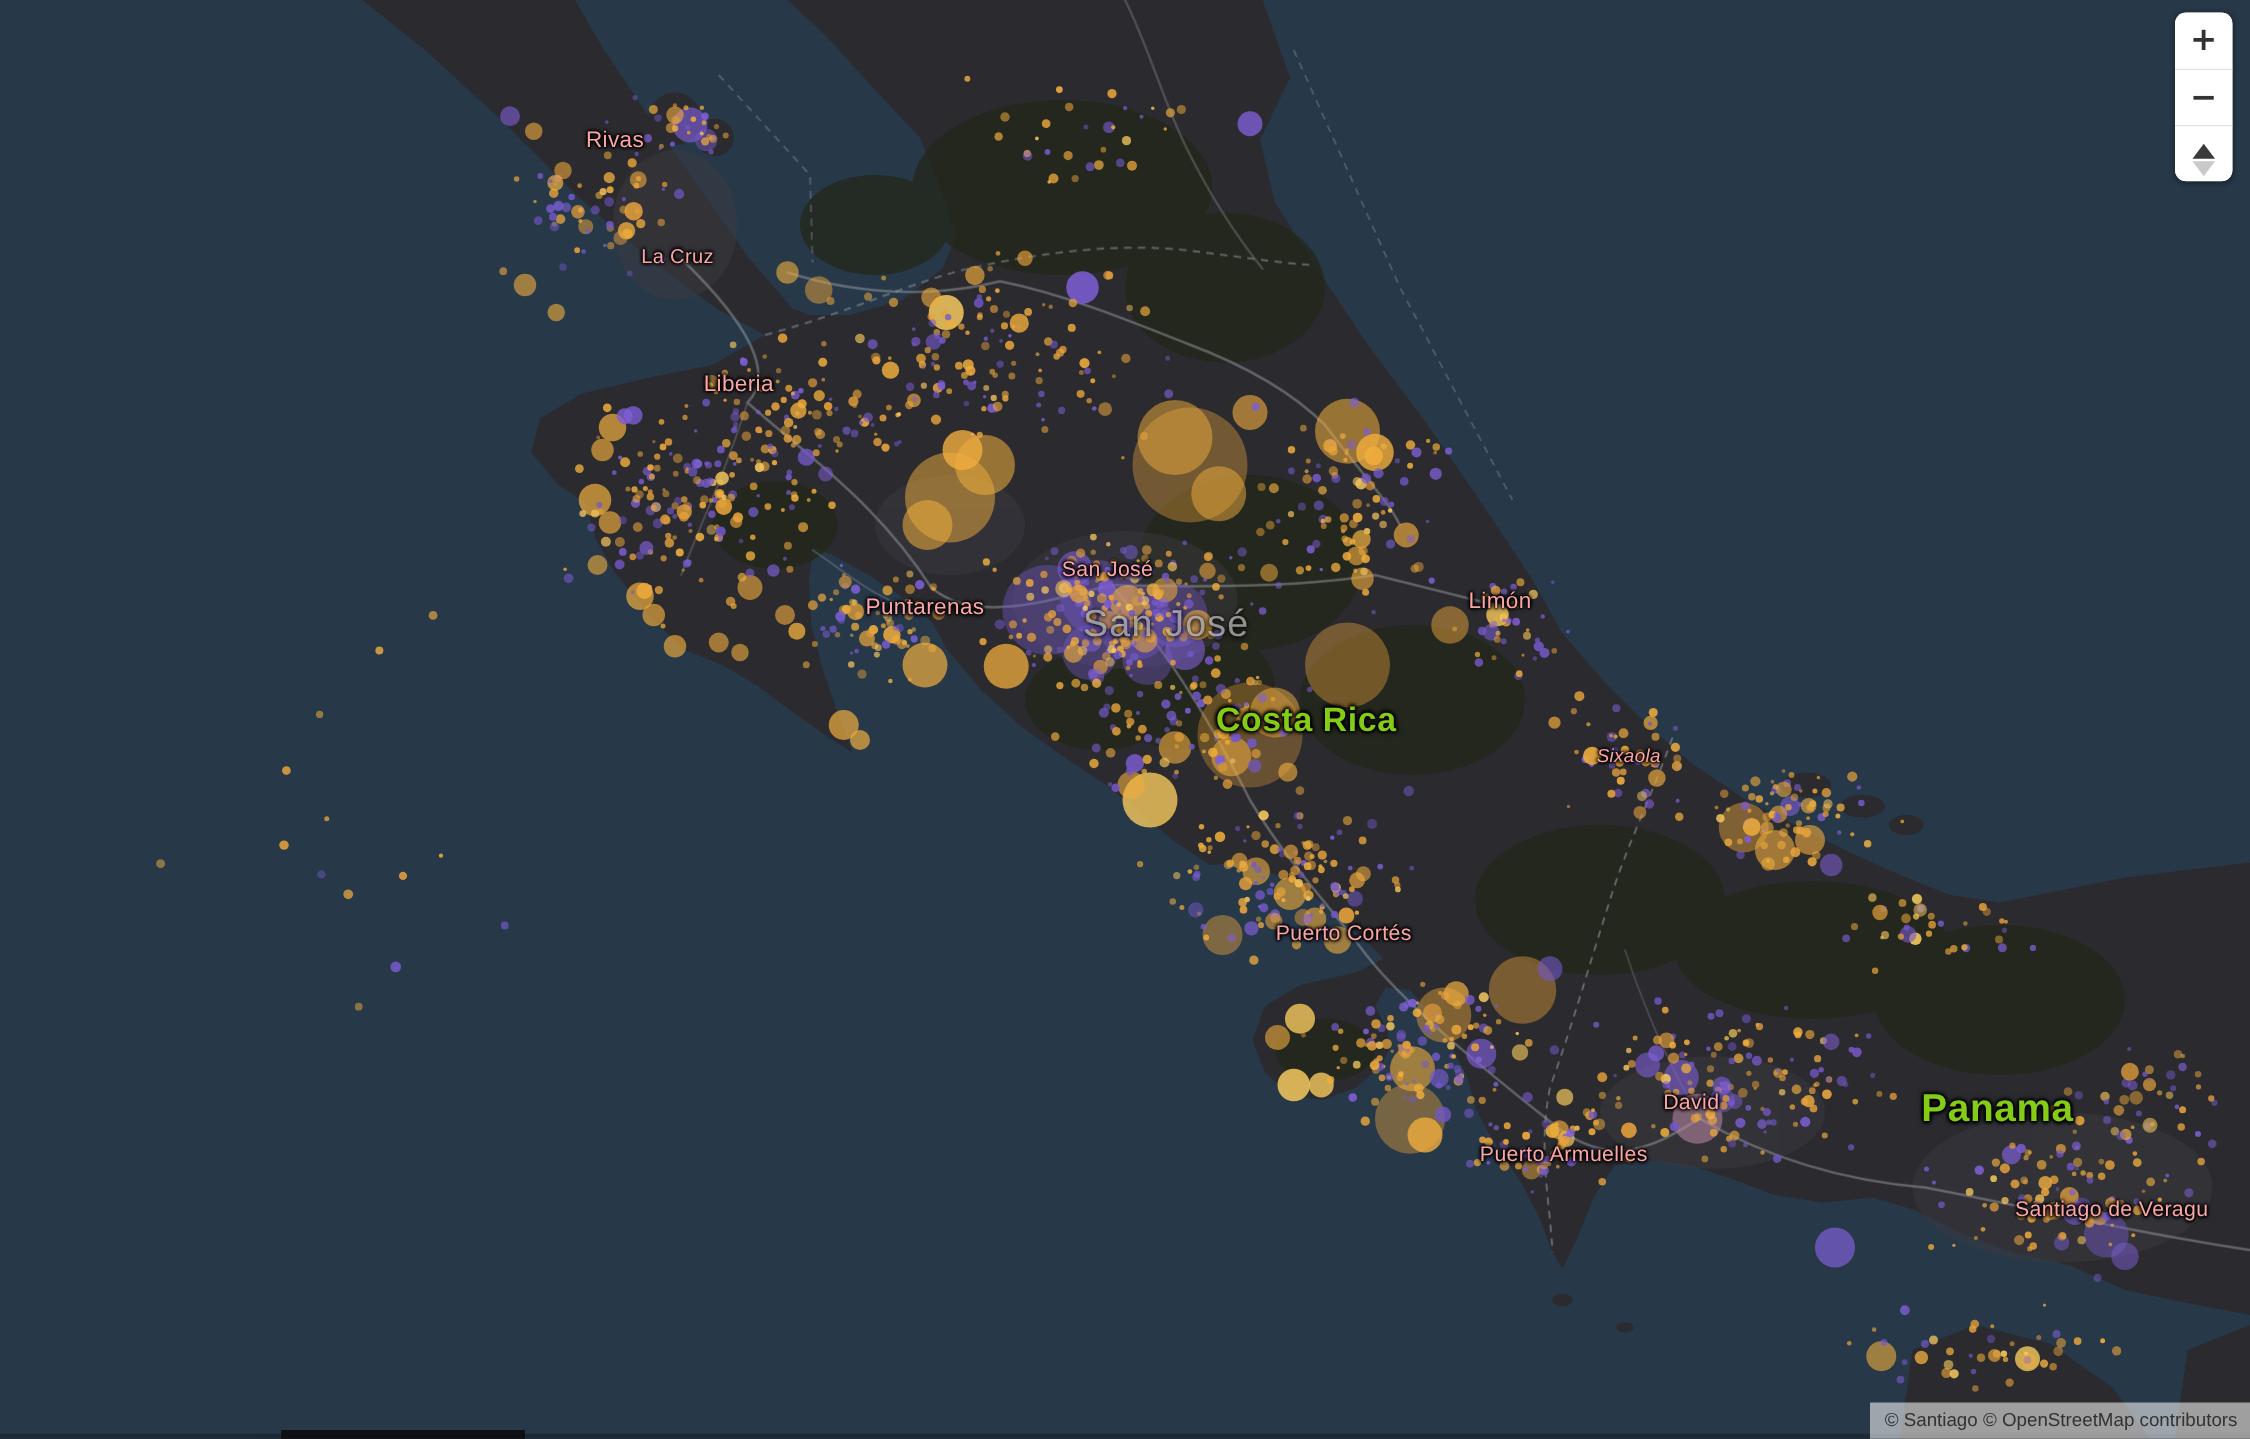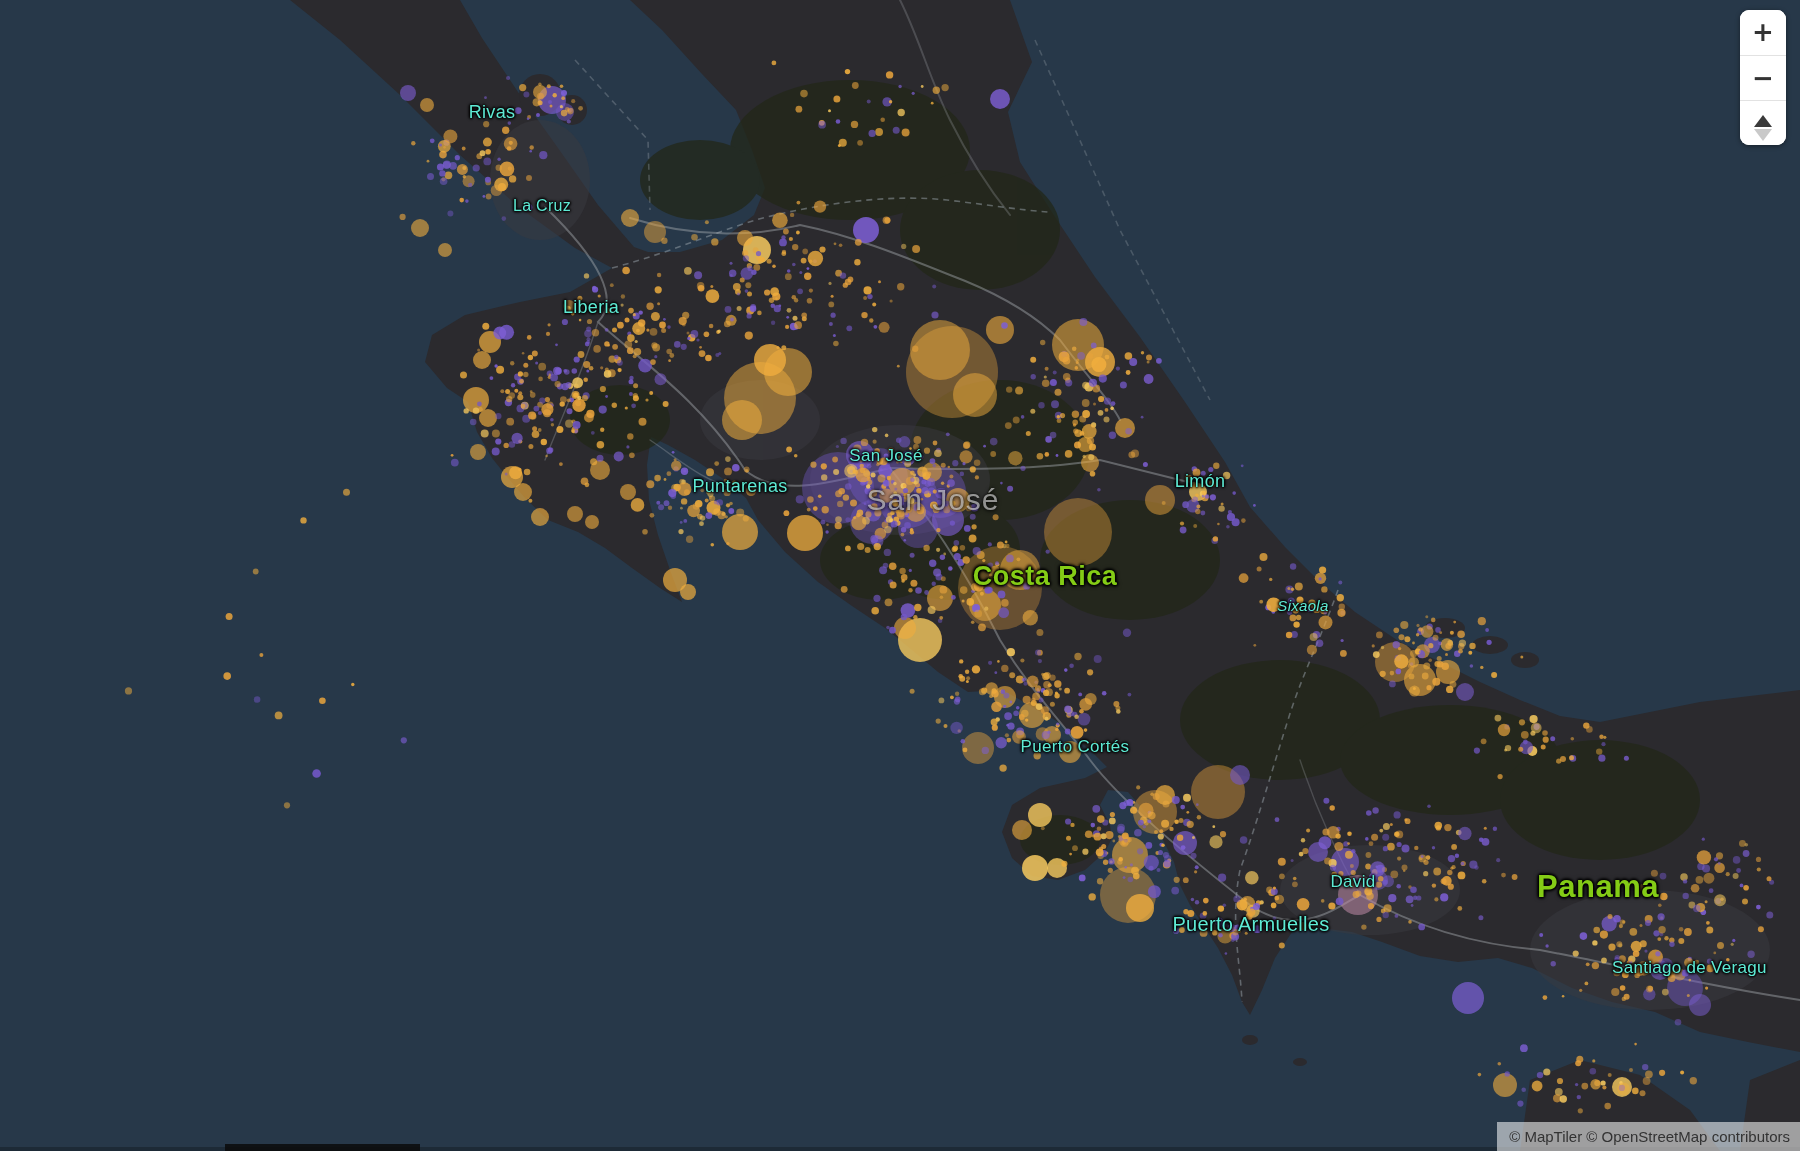--- a/index.html
+++ b/index.html
@@ -1,21 +1,21 @@
 <!DOCTYPE html>
 <html><head>
 <meta charset="utf-8">
 <style>
   html,body{margin:0;padding:0;background:#273849;}
   #stage{position:relative;width:1800px;height:1151px;overflow:hidden;background:#273849;
          font-family:"Liberation Sans",sans-serif;}
   #map-svg{position:absolute;left:0;top:0;width:1800px;height:1151px;display:block;}
   
   #labels{position:absolute;left:0;top:0;width:100%;height:100%;pointer-events:none;}
-  .label{position:absolute;transform:translate(-50%,-50%);white-space:nowrap;color:#5eead4;
+  .label{position:absolute;transform:translate(-50%,-50%);white-space:nowrap;color:#fca5a5;
          text-shadow:0 1px 3px #000,0 -1px 3px #000,1px 0 3px #000,-1px 0 3px #000,0 0 2px #000;}
   .label.city{font-weight:400;letter-spacing:.3px;}
   .label.city-faded{color:rgba(255,255,255,.55);font-weight:400;letter-spacing:1px;
          text-shadow:0 1px 4px rgba(0,0,0,.8),0 0 3px rgba(0,0,0,.7);}
   .label.country{color:#84cc16;font-weight:700;letter-spacing:.5px;
          text-shadow:0 1px 3px #000,0 -1px 3px #000,1px 0 3px #000,-1px 0 3px #000,0 0 5px #000;}
   .label.left-anchor{transform:translate(0,-50%);}
   
   #nav-control{position:absolute;top:10px;right:14px;width:46px;background:#fff;border-radius:9px;
          box-shadow:0 1px 5px rgba(0,0,0,.45);overflow:hidden;}
@@ -2001,32 +2001,32 @@
       <div class="label city" style="left: 492px; top: 112px; font-size: 18px;">Rivas</div>
       <div class="label city" style="left: 542px; top: 206px; font-size: 16px;">La Cruz</div>
       <div class="label city" style="left: 591px; top: 307px; font-size: 18px;">Liberia</div>
       <div class="label city" style="left: 740px; top: 486px; font-size: 18px;">Puntarenas</div>
       <div class="label city" style="left: 886px; top: 456px; font-size: 17px;">San José</div>
       <div class="label city-faded" style="left: 933px; top: 500px; font-size: 30px;">San José</div>
       <div class="label country" style="left: 1045px; top: 576px; font-size: 27px;">Costa Rica</div>
       <div class="label city" style="left: 1200px; top: 481px; font-size: 18px;">Limón</div>
       <div class="label city" style="left: 1303px; top: 605px; font-size: 15px; font-style: italic;">Sixaola</div>
       <div class="label city" style="left: 1075px; top: 747px; font-size: 17px;">Puerto Cortés</div>
-      <div class="label city" style="left: 1243px; top: 924px; font-size: 20px; padding-left: 16px;">Puerto Armuelles</div>
+      <div class="label city" style="left: 1243px; top: 924px; font-size: 17px; padding-left: 16px;">Puerto Armuelles</div>
       <div class="label city" style="left: 1353px; top: 882px; font-size: 17px; text-align: right;">David</div>
       <div class="label country" style="left: 1598px; top: 887px; font-size: 31px;">Panama</div>
       <div class="label city left-anchor" style="left: 1612px; top: 968px; font-size: 17px;">Santiago de Veragu</div>
     </div>
 
   <div id="nav-control">
     <button>+</button>
     <button>−</button>
     <button>
       <span class="tri tri-up"></span>
       <span class="tri tri-down"></span>
     </button>
   </div>
 
   <div id="bottom-strip"></div>
   <div id="scale-bar"></div>
 
-  <div id="attribution">© MapTiler © OpenStreetMap contributors</div>
+  <div id="attribution">© Santiago © OpenStreetMap contributors</div>
 </div>
 
 </body></html>

